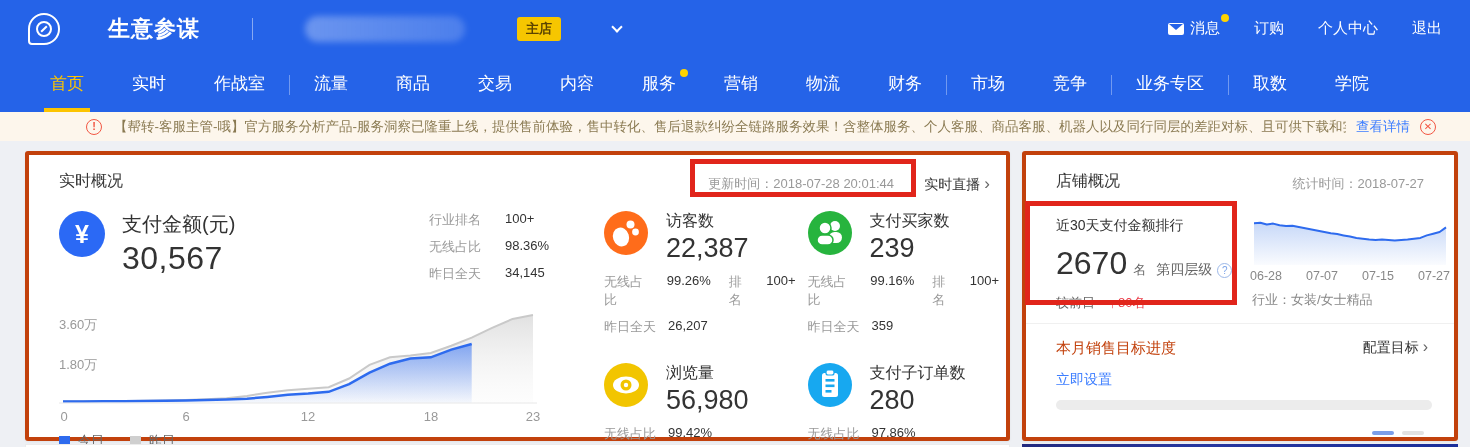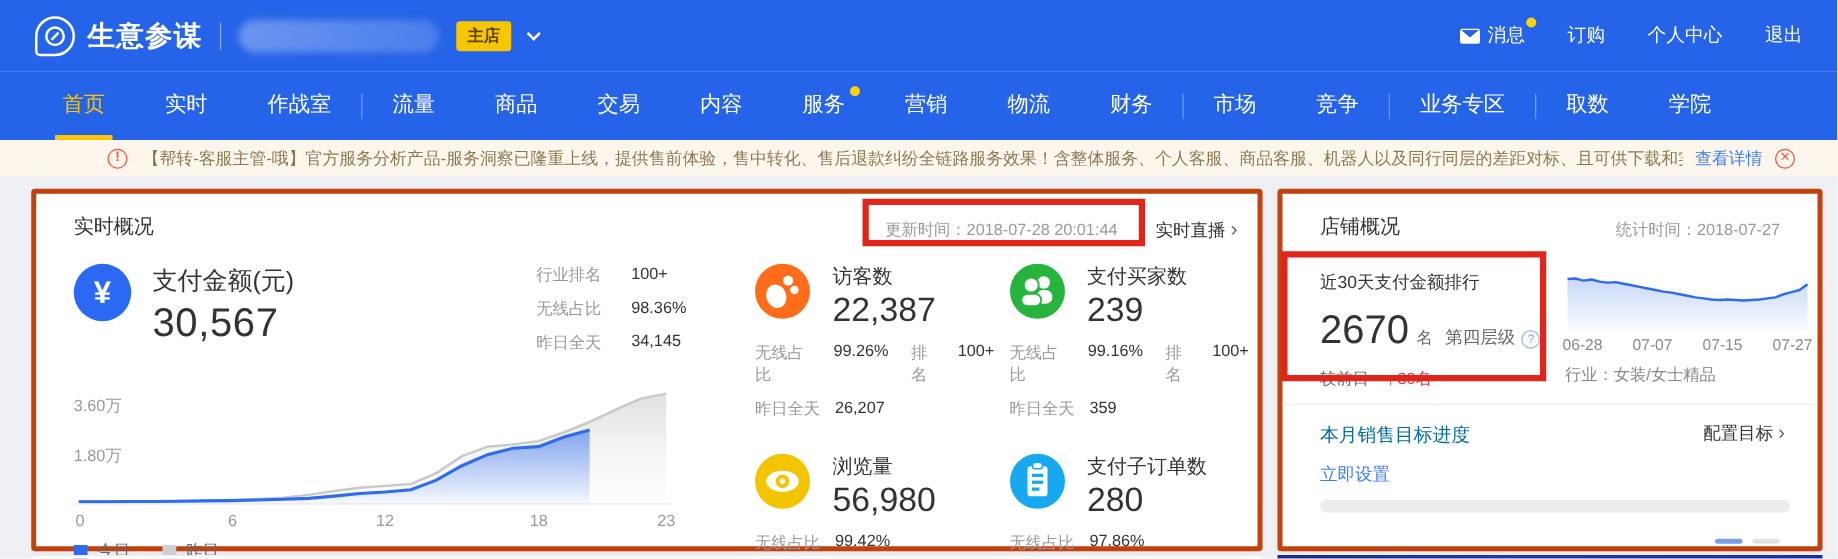--- a/index.html
+++ b/index.html
@@ -1,20 +1,20 @@
 <!DOCTYPE html>
 <html><head>
 <meta charset="utf-8">
 <style>
   * { margin:0; padding:0; box-sizing:border-box; }
   body { font-family:"Liberation Sans","DejaVu Sans",sans-serif; }
   #page { position:relative; width:1470px; height:447px; background:#eef0f4; overflow:hidden; }
 
   
-  .hdr { position:absolute; left:0; top:0; width:100%; height:57px; background:#2563e8; display:flex; align-items:center; padding:0 28px; }
+  .hdr { position:absolute; left:0; top:0; width:100%; height:57px; background:#2563e8; display:flex; align-items:center; padding:0 28px;gap:38px; }
   .logo-mark { width:32px; height:32px; border:2px solid #fff; border-radius:50% 50% 50% 4px; display:flex; align-items:center; justify-content:center; }
   .logo-needle { width:16px; height:16px; border-radius:50%; border:2px solid #fff; position:relative; }
   .logo-needle::after { content:""; position:absolute; left:2px; top:5px; width:8px; height:2px; background:#fff; transform:rotate(-45deg); }
   .brand { color:#fff; font-size:22px; font-weight:bold; margin-left:10px; letter-spacing:1px; }
   .hdr-sep { width:1px; height:22px; background:rgba(255,255,255,.45); margin:0 14px; }
   .store-blur { width:160px; height:26px; border-radius:13px; background:linear-gradient(90deg,rgba(255,255,255,.32),rgba(255,255,255,.18)); filter:blur(3px); }
   .badge { background:#f6c600; color:#5c4400; font-size:13px; padding:3px 9px; border-radius:3px; margin-left:14px; font-weight:bold; }
   .chev-down { width:8px; height:8px; border-right:2px solid #fff; border-bottom:2px solid #fff; transform:rotate(45deg); margin-left:14px; margin-top:-4px; cursor:pointer; }
   .hdr-right { margin-left:auto; display:flex; align-items:center; gap:34px; color:#fff; font-size:15px; }
   .hdr-item { cursor:pointer; position:relative; display:flex; align-items:center; gap:6px; }
@@ -91,21 +91,21 @@
   .rank-unit { font-size:13px; color:#666; margin-left:6px; }
   .rank-level { font-size:14px; color:#666; margin-left:10px; }
   .q-ic { width:15px; height:15px; border:1px solid #9bb7e8; border-radius:50%; color:#7ba3e8; font-size:10px; text-align:center; line-height:13px; display:inline-block; margin-left:5px; cursor:pointer; vertical-align:2px; }
   .delta-line { margin-top:12px; font-size:13px; color:#666; display:flex; align-items:center; }
   .up-arr { color:#eb3a46; font-weight:bold; margin:0 2px 0 14px; font-size:14px; }
   .delta-val { color:#eb3a46; }
   .mini-chart { position:absolute; left:226px; top:60px; width:196px; height:50px; }
   .mini-dates { position:absolute; left:224px; top:114px; width:200px; display:flex; justify-content:space-between; font-size:12.5px; color:#888; }
   .industry { position:absolute; left:226px; top:136px; font-size:13px; color:#888; }
   .shop-div { position:absolute; left:0; top:168px; width:100%; height:1px; background:#f0f0f0; }
-  .goal-title { position:absolute; left:30px; top:184px; font-size:15px; color:#0369a1; }
+  .goal-title { position:absolute; left:30px; top:184px; font-size:15px; color:#c2410c; }
   .goal-config { position:absolute; right:26px; top:183px; font-size:14px; color:#333; cursor:pointer; }
   .goal-config .arr { font-size:16px; margin-left:4px; color:#666; }
   .goal-setup { position:absolute; left:30px; top:216px; font-size:14px; color:#3d7eff; cursor:pointer; }
   .progress { position:absolute; left:30px; top:245px; width:376px; height:10px; background:#ececec; border-radius:5px; }
   .pager { position:absolute; right:30px; top:276px; display:flex; gap:8px; }
   .pager i { width:22px; height:4px; border-radius:2px; display:block; cursor:pointer; }
   .pager .on { background:#7b9ee9; } .pager .off { background:#e2e2e2; }
 
   
   .anno { position:absolute; border:5px solid #e1251b; z-index:20; pointer-events:none; }

